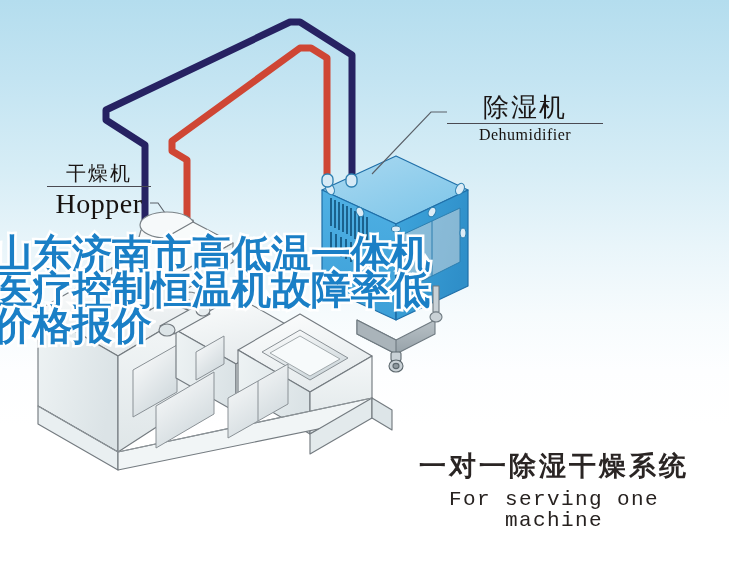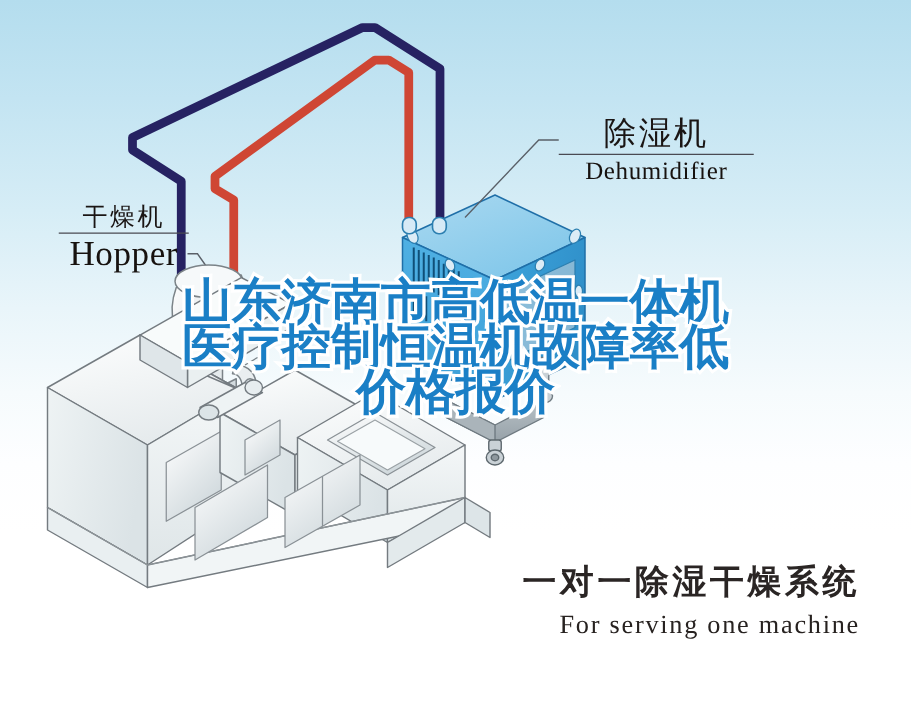--- a/index.html
+++ b/index.html
@@ -63,56 +63,56 @@
     letter-spacing: 0.5px;
     color: #17120f;
   }
 
   #hopper-label { left: 47px; top: 163px; width: 104px; }
   #hopper-label .cn { font-size: 20px; }
   #hopper-label .en { font-size: 28px; }
 
   #dehumidifier-label { left: 447px; top: 70px; width: 156px; margin-top: 24px; }
   #dehumidifier-label .cn { font-size: 26px; }
-  #dehumidifier-label .en { font-size: 20px; }
+  #dehumidifier-label .en { font-size: 16px; }
 
   
   #caption {
     position: absolute;
-    left: 370px;
+    left: 395px;
     top: 452px;
     width: 318px;
-    text-align: right;
+    text-align: center;
     color: #231f20;
     line-height: 1;
   }
   #caption .cap-cn {
     display: block;
     font-family: "DejaVu Sans", "Liberation Sans", sans-serif;
     font-size: 27px;
     font-weight: 700;
     letter-spacing: 3px;
     color: #2a2524;
   }
   #caption .cap-en {
     display: block;
     margin-top: 10px;
-    font-family: Liberation Serif, serif;
+    font-family: Liberation Mono, monospace;
     font-size: 21px;
     letter-spacing: 1.4px;
     color: #272220;
   }
 
   
   #headline {
     position: absolute;
     left: 0;
-    top: 224px;
+    top: 236px;
     width: 729px;
-    text-align: center;
+    text-align: left;
     pointer-events: none;
   }
   #headline .hl {
     display: block;
     font-family: "DejaVu Sans", "Liberation Sans", sans-serif;
     font-weight: 700;
     font-size: 39px;
     line-height: 36px;
     letter-spacing: 0px;
     color: #1a7fc6;

